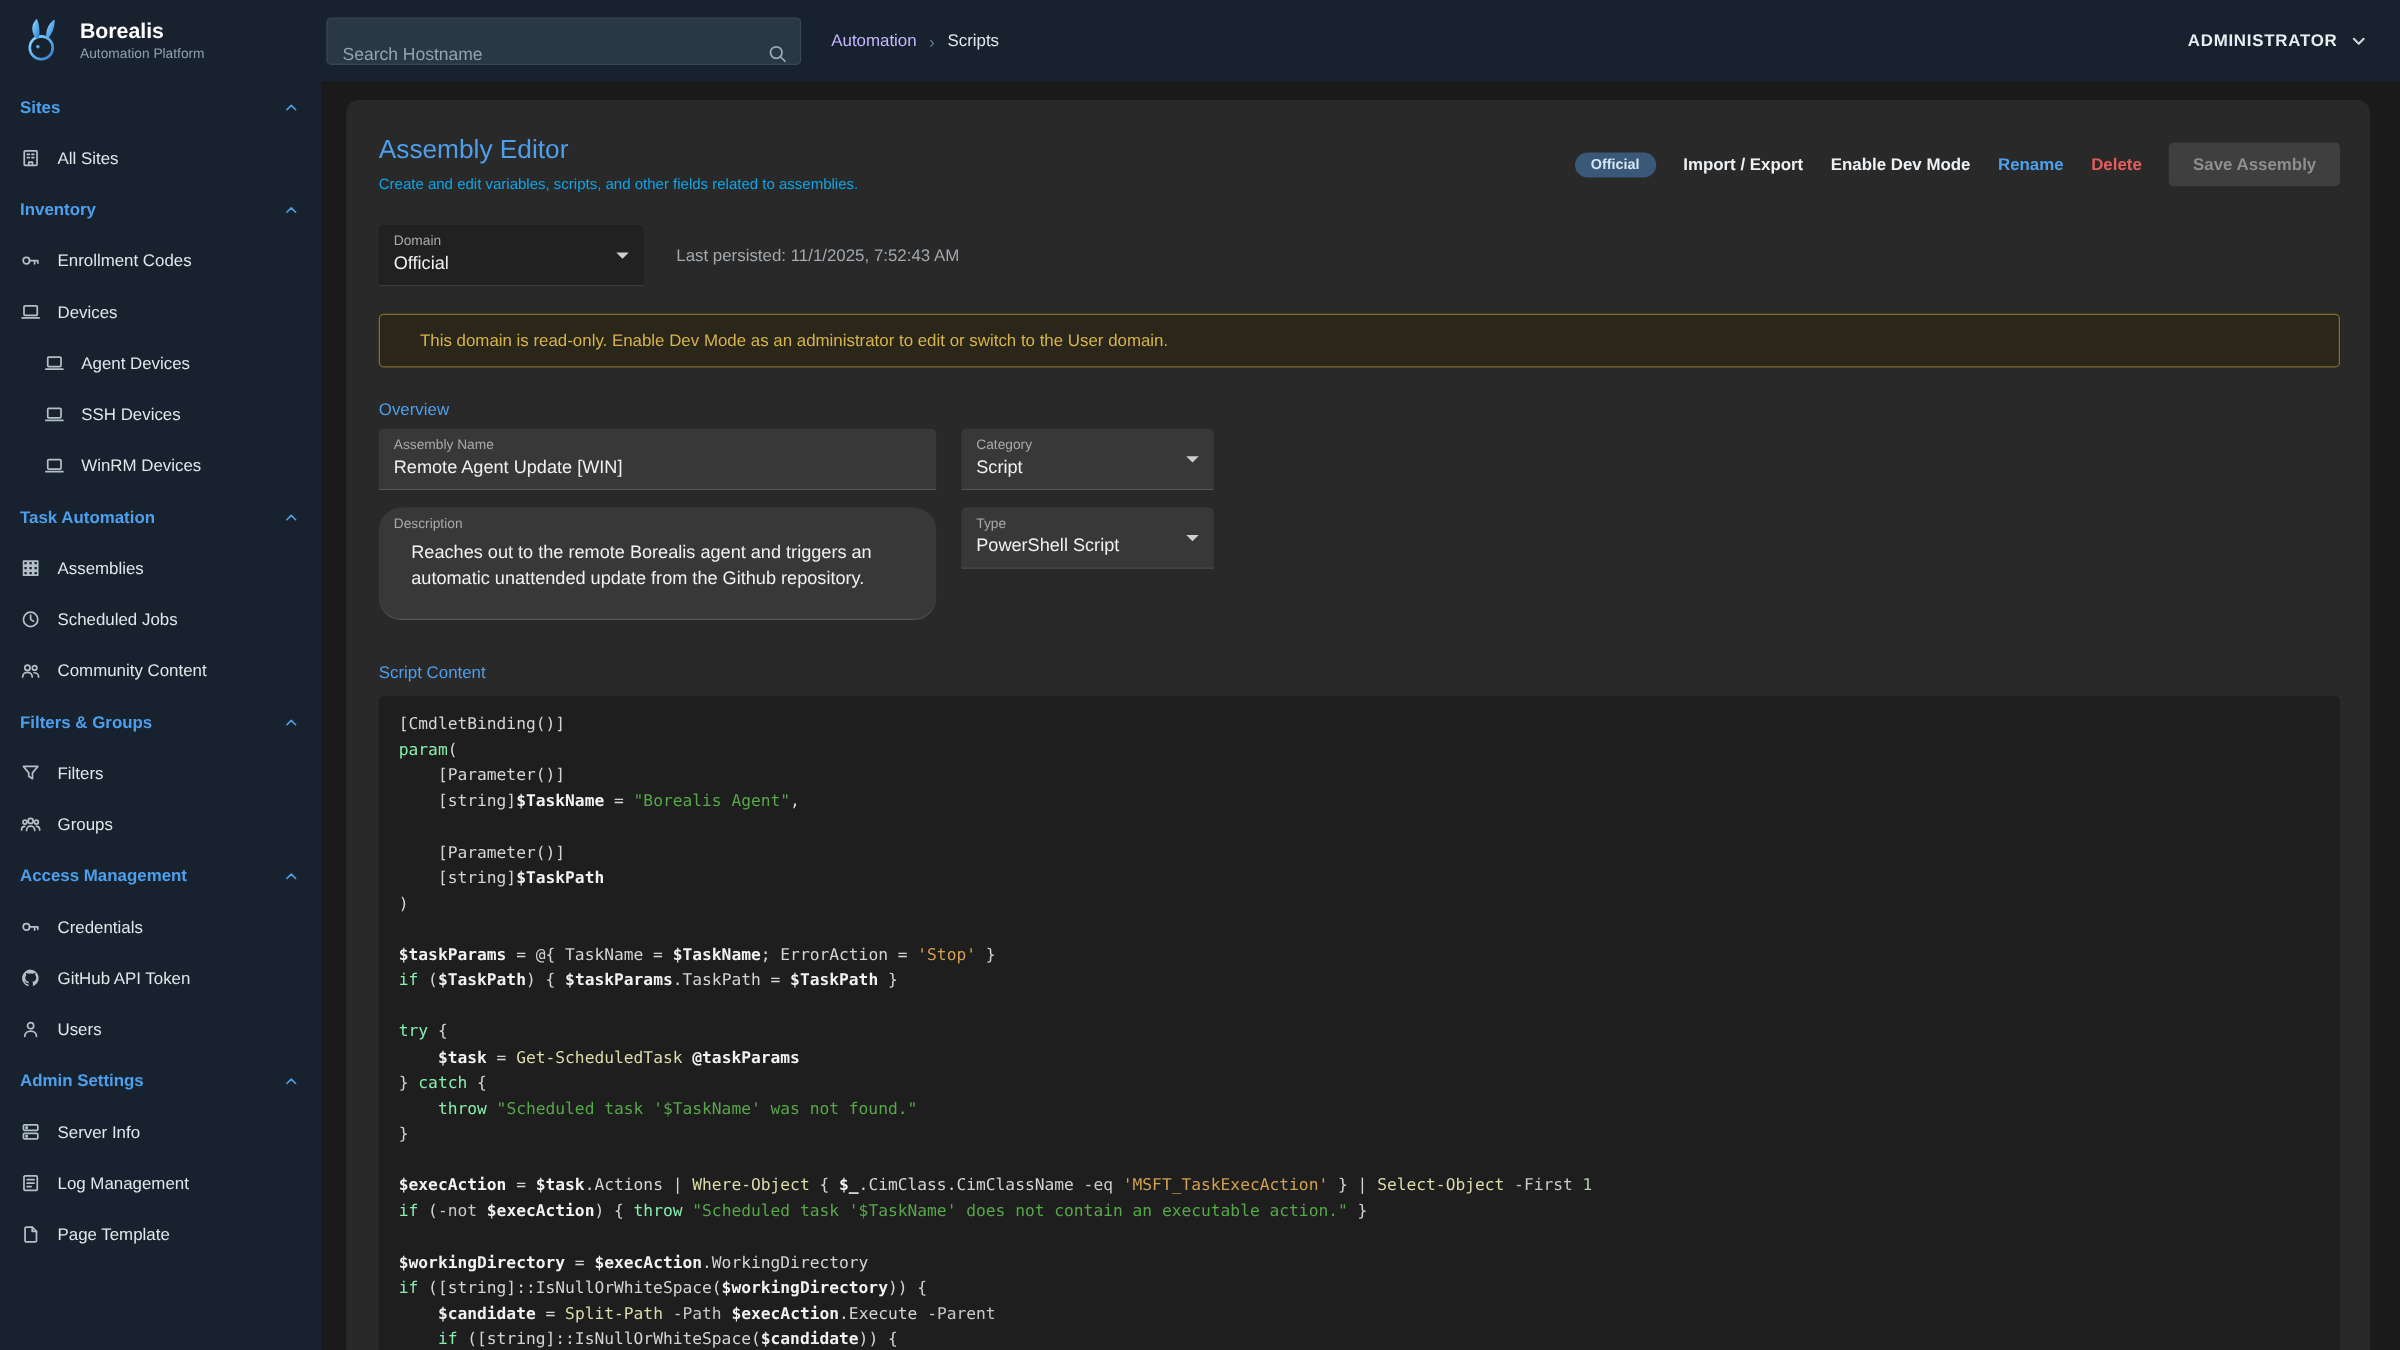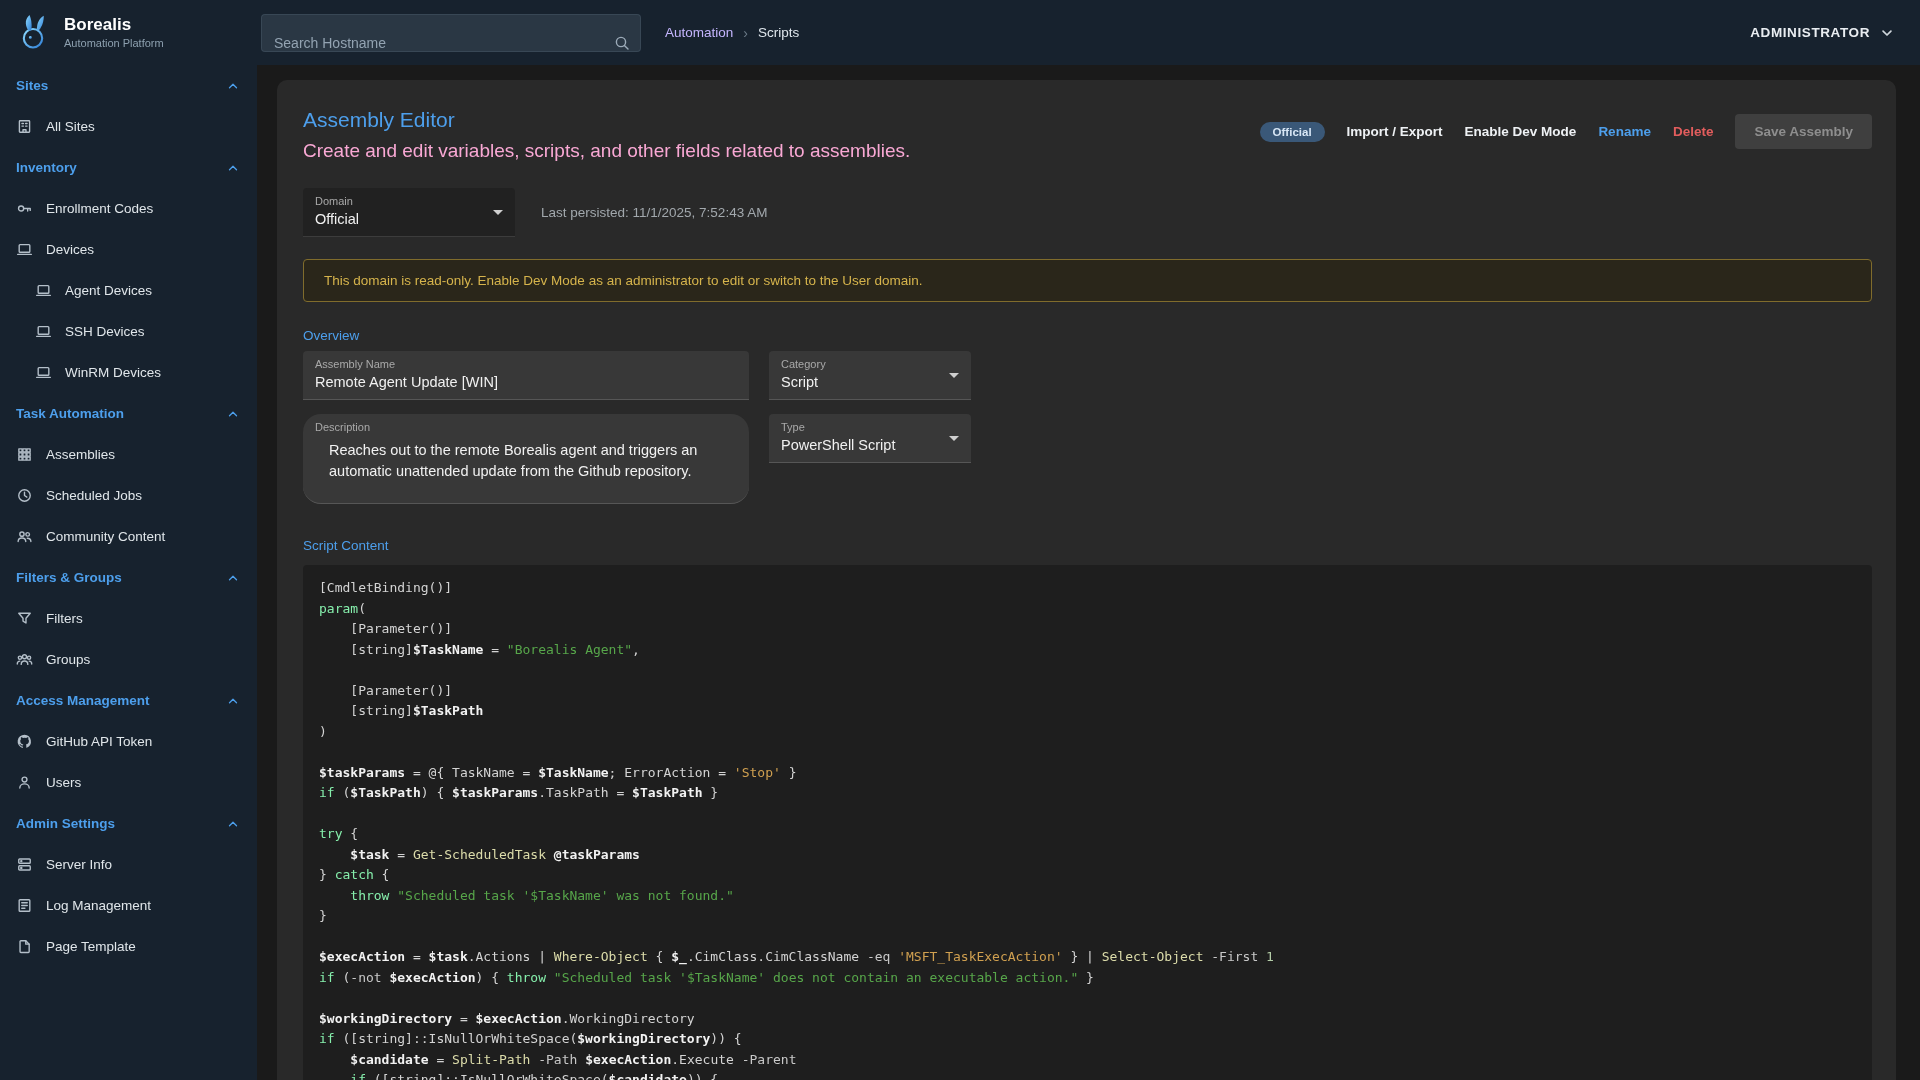--- a/index.html
+++ b/index.html
@@ -42,34 +42,34 @@
   .bc-sep{color:#6b7a87;font-size:14px;}
   .user-menu{margin-left:auto;display:flex;align-items:center;gap:8px;color:#e9edf1;font-weight:700;
     font-size:13.5px;letter-spacing:.6px;cursor:pointer;}
   .user-menu .ic{width:18px;height:18px;color:#cfd6dc;}
 
   
   .content{grid-column:2;overflow:hidden;}
   .panel{margin:15px 24px 0 20px;background:var(--panel);border-radius:10px;padding:28px 24px 24px 26px;height:1200px;}
   .panel-head{display:flex;justify-content:space-between;align-items:flex-start;}
   .panel-title{font-size:21px;color:var(--accent);font-weight:500;}
-  .panel-sub{font-size:19px;color:#f9a8d4;margin-top:8px;}
+  .panel-sub{font-size:12px;color:#0ea5e9;margin-top:8px;}
   .panel-actions{display:flex;align-items:center;gap:22px;margin-top:6px;}
   .chip{background:#3a5878;color:#d7e6f5;font-size:11.5px;font-weight:700;padding:4px 13px;border-radius:13px;}
   .tbtn{background:none;border:none;color:#eef1f4;font:700 13.5px "Liberation Sans",sans-serif;cursor:pointer;}
   .tbtn.blue{color:var(--accent);}
   .tbtn.red{color:#e25d5d;}
   .save-btn{background:#3f3f3f;color:#8e8e8e;border:none;border-radius:4px;
     font:700 13.5px "Liberation Sans",sans-serif;padding:10px 19px;}
 
   .domain-row{display:flex;align-items:center;gap:26px;margin-top:26px;}
   .persisted{color:#a2a8ad;font-size:13.5px;}
 
   .warning{margin-top:22px;border:1px solid #806c2c;background:#2a261a;color:#d6b44c;
-    font-size:13.5px;padding:13px 20px;border-radius:4px;}
+    font-size:13.5px;padding:13px 32px;border-radius:4px;}
 
   .section-label{color:var(--accent);font-size:13.5px;margin-top:26px;}
   .script-label{margin-top:34px;}
 
   .fields{display:grid;grid-template-columns:446px 300px;column-gap:20px;row-gap:14px;margin-top:8px;}
   .field{background:#383838;border-radius:4px 4px 0 0;border-bottom:1px solid #565656;
     padding:7px 12px 9px;position:relative;cursor:text;}
   .flabel{font-size:11px;color:#a9a9a9;}
   .fvalue{font-size:14.5px;color:#f1f1f1;margin-top:4px;white-space:nowrap;overflow:hidden;}
   .select{padding-right:34px;cursor:pointer;}
@@ -259,20 +259,29 @@
           </span>
           <span>Groups</span>
         </div>
         <div class="nav-header">
           <span>Access Management</span>
           <span>
             <svg class="ic" viewBox="0 0 16 16" fill="none" stroke="currentColor" stroke-width="1.3" stroke-linecap="round" stroke-linejoin="round">
               <path d="M4.5 9.8L8 6.3l3.5 3.5"></path>
             </svg>
           </span>
+        </div>
+        <div class="nav-item">
+          <span class="nav-ic">
+            <svg class="ic" viewBox="0 0 16 16" fill="none" stroke="currentColor" stroke-width="1.3" stroke-linecap="round" stroke-linejoin="round">
+              <circle cx="4.8" cy="8" r="2.4"></circle>
+              <path d="M7.2 8h6.2M11 8v2.4M13.4 8v1.8"></path>
+            </svg>
+          </span>
+          <span>Credentials</span>
         </div>
         <div class="nav-item">
           <span class="nav-ic">
             <svg class="ic" viewBox="0 0 16 16" fill="none" stroke="currentColor" stroke-width="1.3" stroke-linecap="round" stroke-linejoin="round">
               <path fill="currentColor" stroke="none" d="M8 1.6a6.4 6.4 0 0 0-2 12.5c.3 0 .4-.2.4-.3v-1.2c-1.8.4-2.2-.9-2.2-.9-.3-.7-.7-.9-.7-.9-.6-.4 0-.4 0-.4.7 0 1 .7 1 .7.6 1 1.6.7 2 .5 0-.4.2-.7.4-.9-1.4-.2-2.9-.7-2.9-3.2 0-.7.2-1.3.7-1.7-.1-.2-.3-.8 0-1.7 0 0 .6-.2 1.8.6a6 6 0 0 1 3.2 0c1.2-.8 1.8-.6 1.8-.6.3.9.1 1.5 0 1.7.4.4.7 1 .7 1.7 0 2.5-1.5 3-2.9 3.2.2.2.4.6.4 1.2v1.7c0 .2.1.4.4.3A6.4 6.4 0 0 0 8 1.6z"></path>
             </svg>
           </span>
           <span>GitHub API Token</span>
         </div>
         <div class="nav-item">

